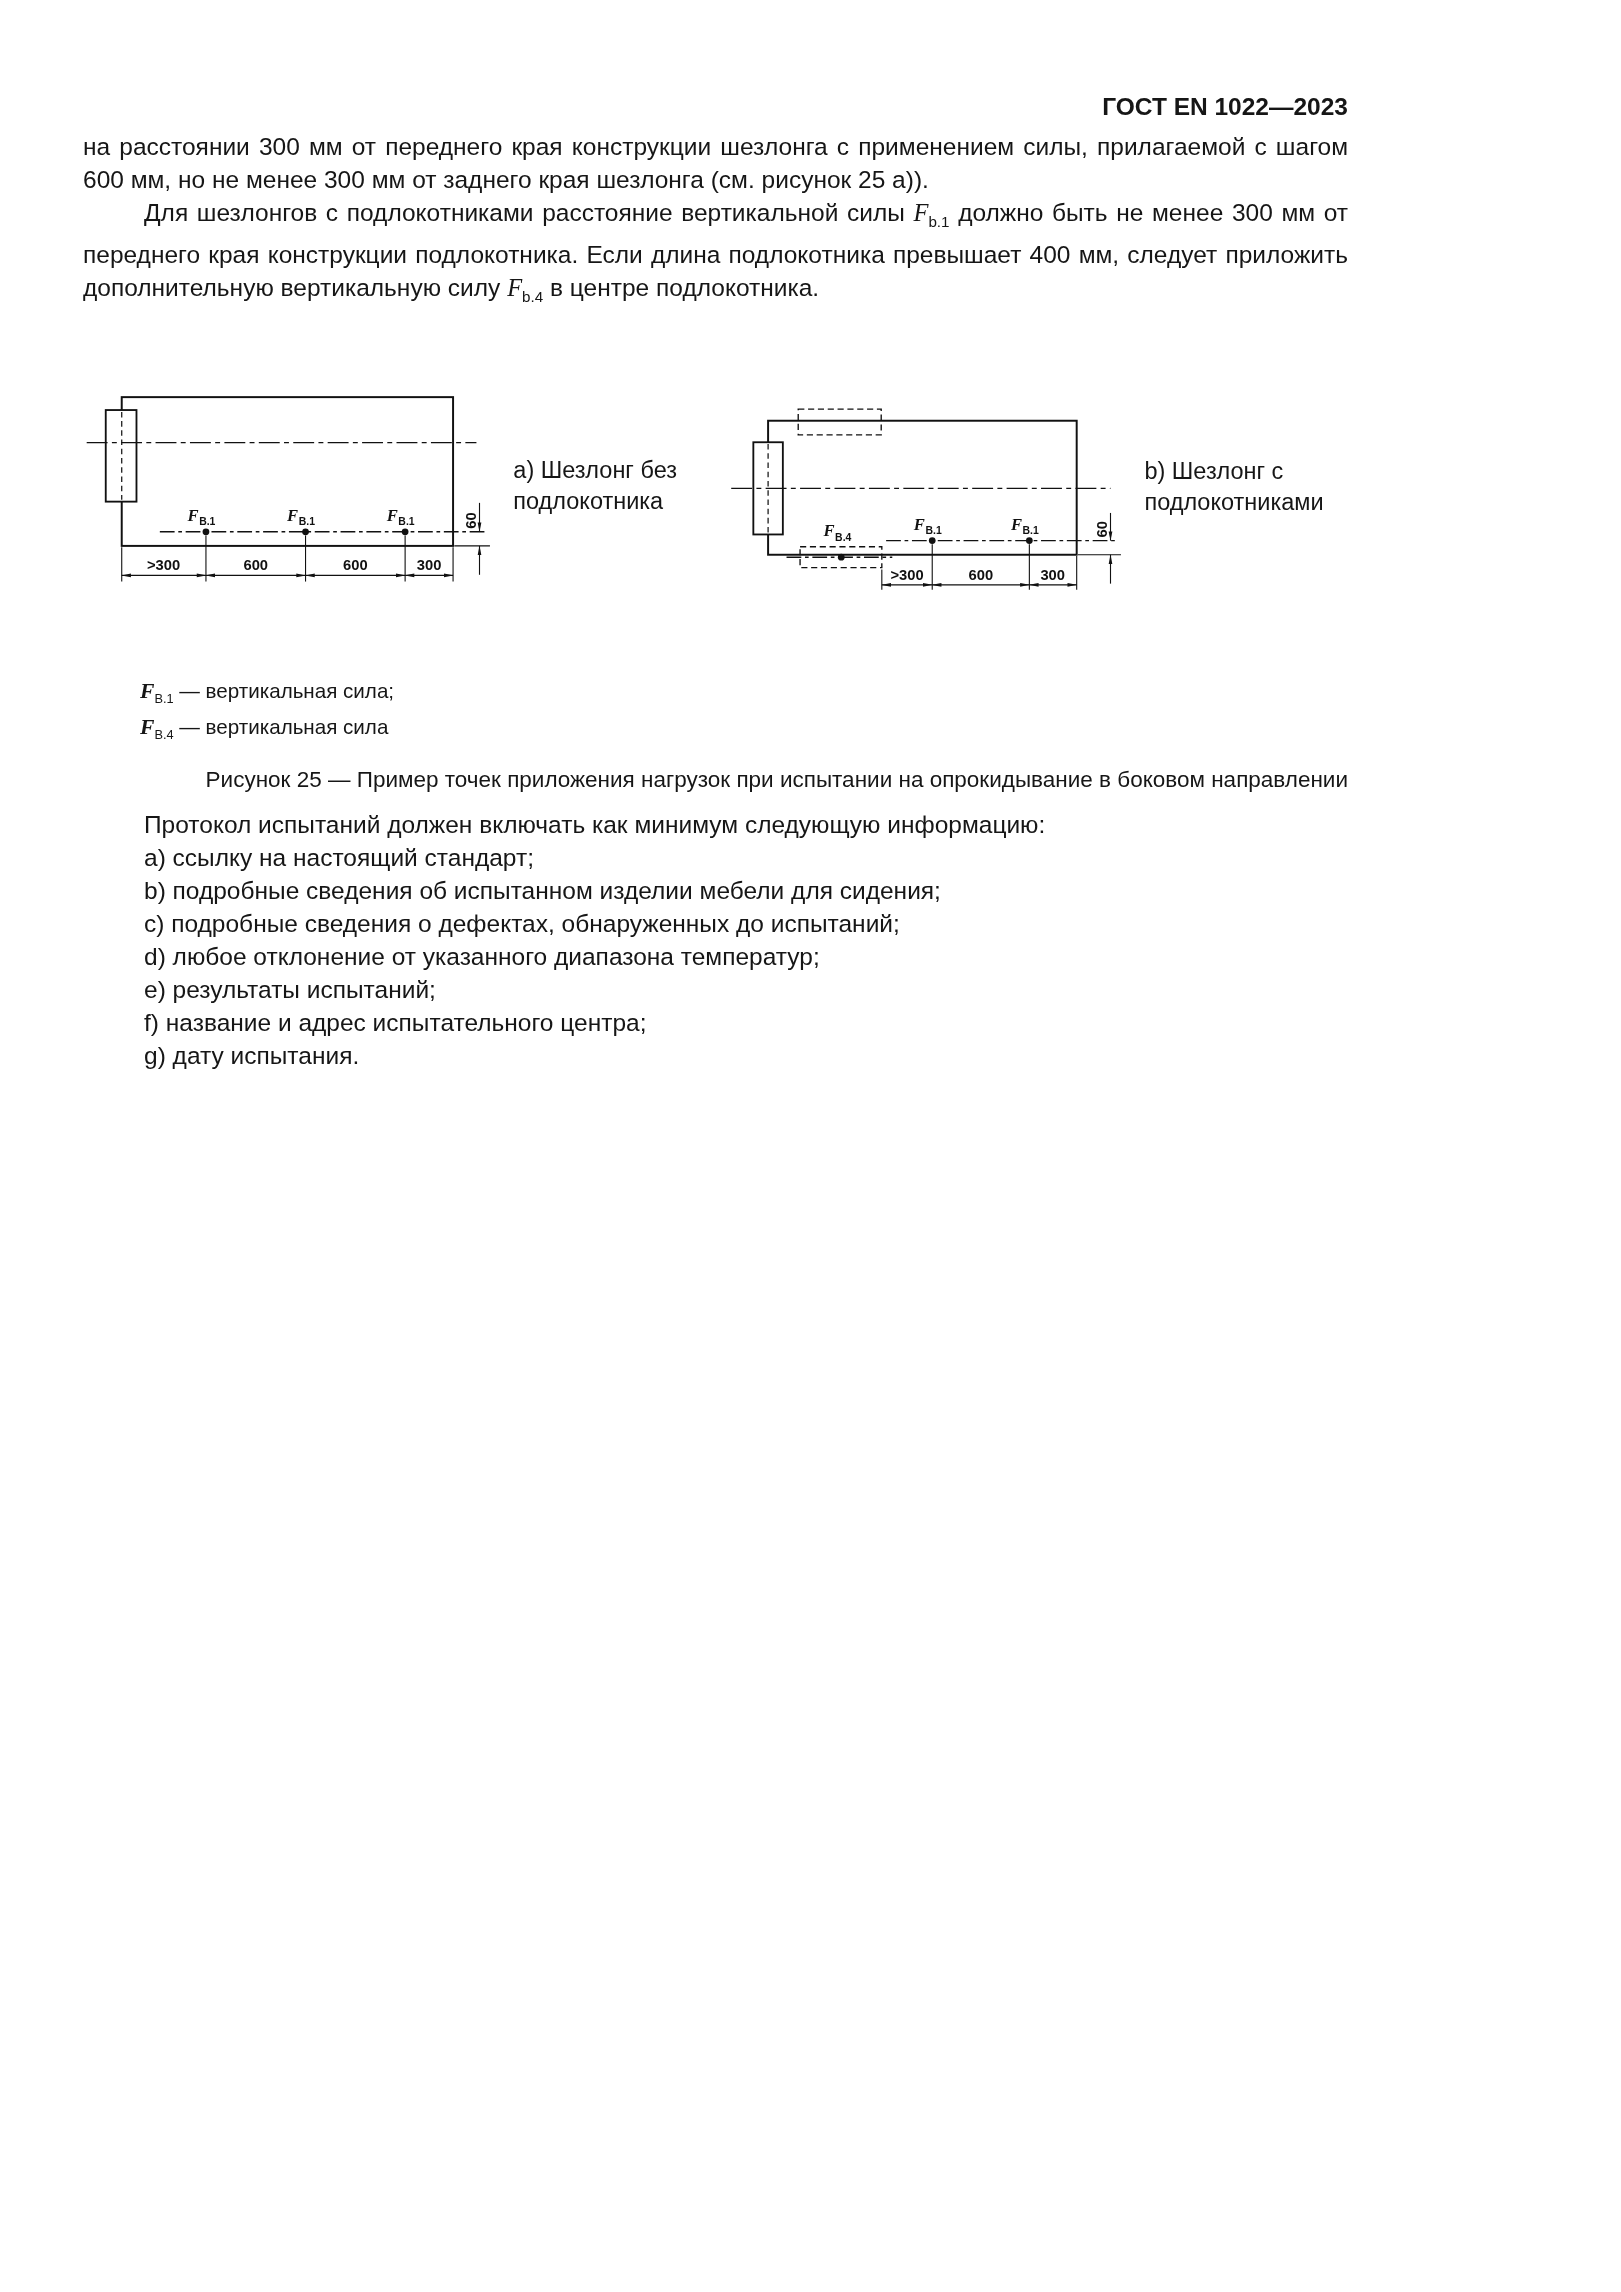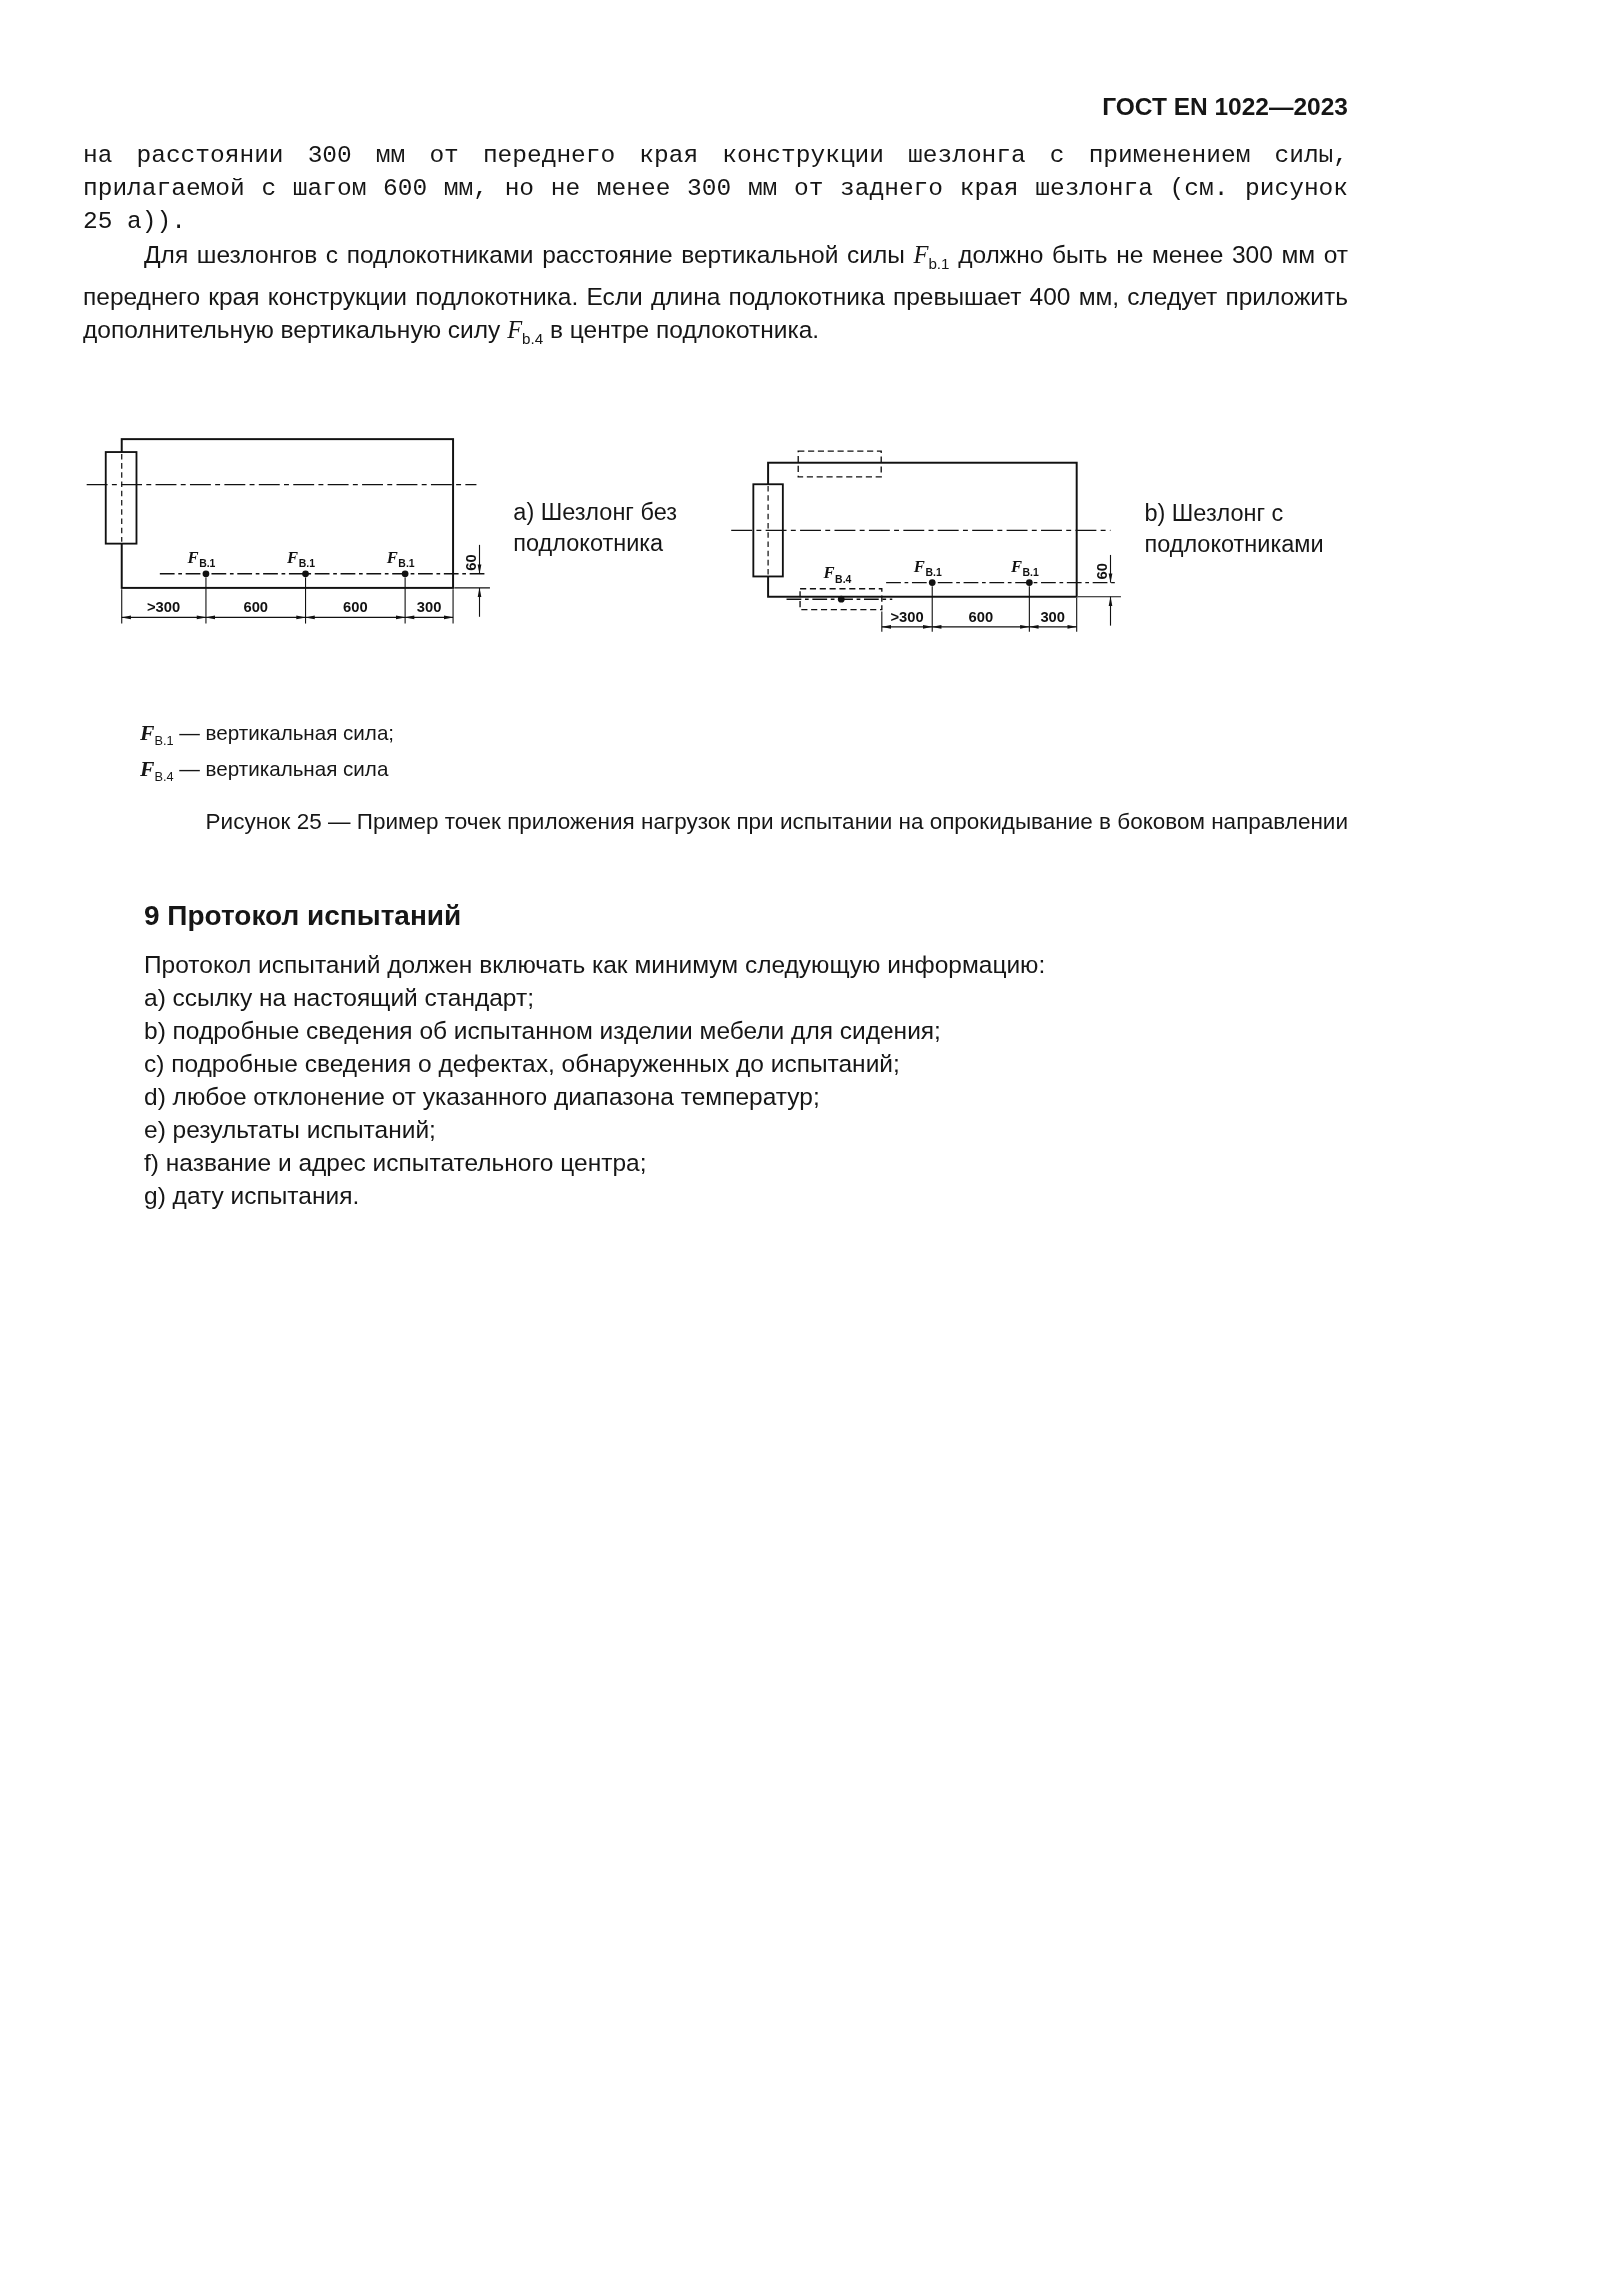--- a/index.html
+++ b/index.html
@@ -15,21 +15,21 @@
     padding:93px 273px 0 83px;
     overflow:hidden;
   }
   .doc-header {
     text-align:right;
     font-weight:bold;
     font-size:24.5px;
     line-height:27.4px;
   }
   .para { text-align:justify; }
-  .p1 { margin-top:19px;font-family:Liberation Mono, monospace; }
+  .p1 { margin-top:10px; }
   .indent { text-indent:61px; }
   .fvar { font-family:"Liberation Serif", serif; font-style:italic; }
   sub.fsub { font-size:0.62em; }
   .figure { display:flex; flex-direction:row; align-items:center; }
   .fig-svg-a { margin-top:5.9px; }
   .fig-svg-b { margin-top:19.6px; }
   .fig-caption-sub { margin-top:3.9px; font-size:23.5px; line-height:31px; text-align:left; }
   .fig-caption-sub.b { margin-top:5.9px; }
   .legend { margin-top:21.6px; margin-left:57px; font-size:20.6px; line-height:28px; }
   .legend .fvar { font-weight:bold; font-size:21.6px; }
@@ -185,21 +185,20 @@
     <div class="fig-caption-sub b">b) Шезлонг с подлокотниками</div>
   </div>
 
   <div class="legend">
     <div><i class="fvar">F</i><sub class="fsub">B.1</sub><span> — вертикальная сила;</span></div>
     <div><i class="fvar">F</i><sub class="fsub">B.4</sub><span> — вертикальная сила</span></div>
   </div>
 
   <div class="fig-caption">Рисунок 25 — Пример точек приложения нагрузок при испытании на опрокидывание в боковом направлении</div>
 
-  <h2 class="section-title">9 Протокол испытаний</h2>
 
   <p class="section-intro">Протокол испытаний должен включать как минимум следующую информацию:</p>
 
   <div class="report-list">
     <div>a) ссылку на настоящий стандарт;</div>
     <div>b) подробные сведения об испытанном изделии мебели для сидения;</div>
     <div>c) подробные сведения о дефектах, обнаруженных до испытаний;</div>
     <div>d) любое отклонение от указанного диапазона температур;</div>
     <div>e) результаты испытаний;</div>
     <div>f) название и адрес испытательного центра;</div>

